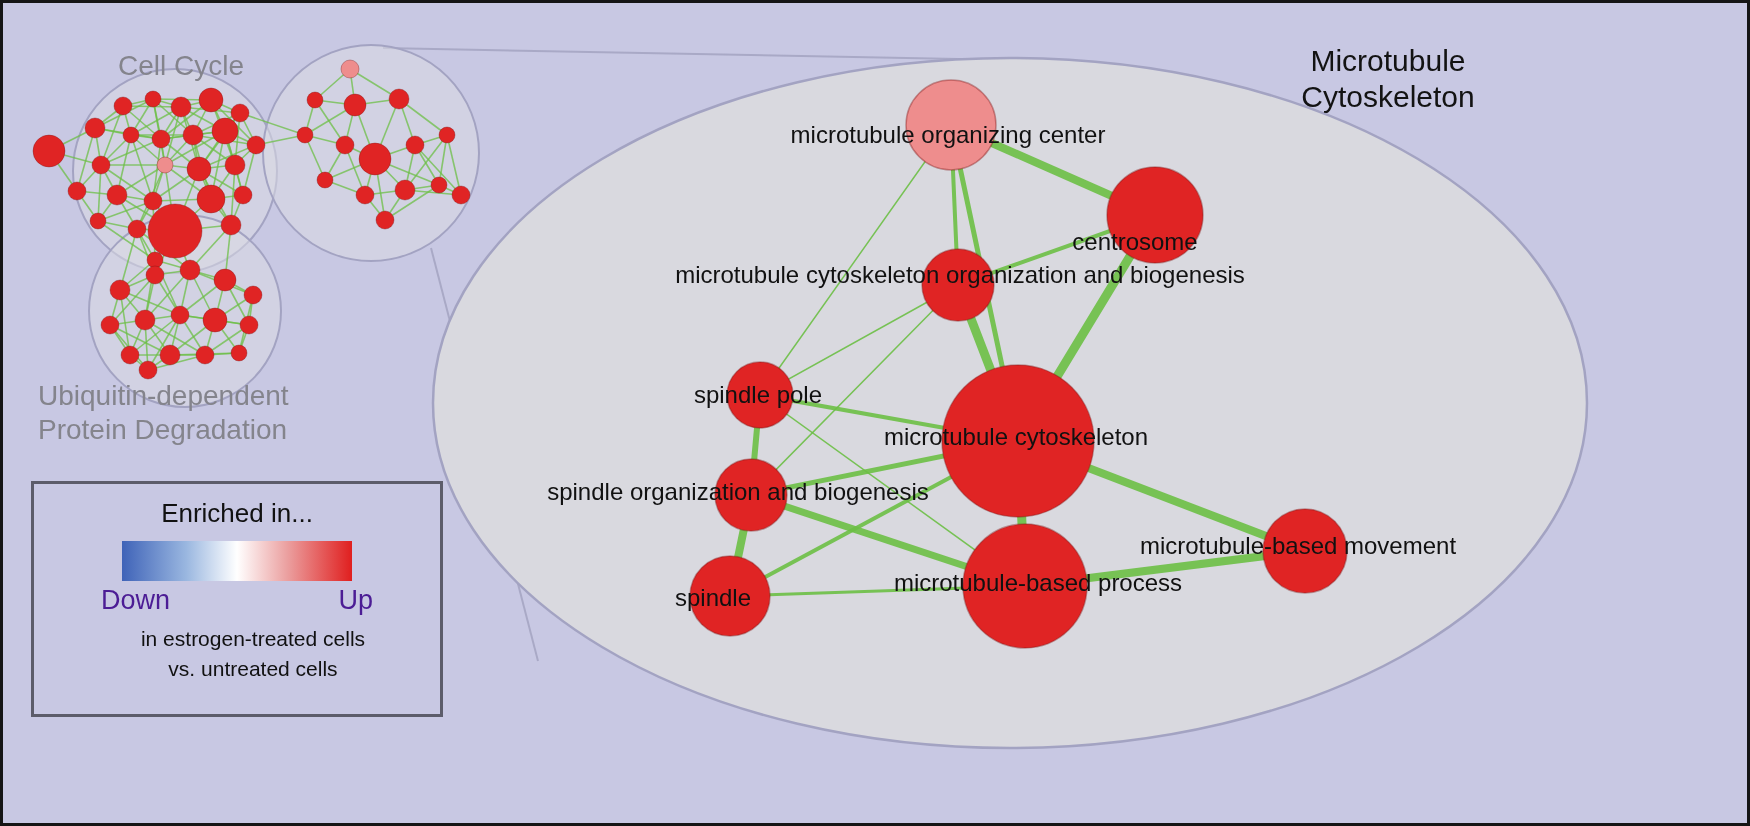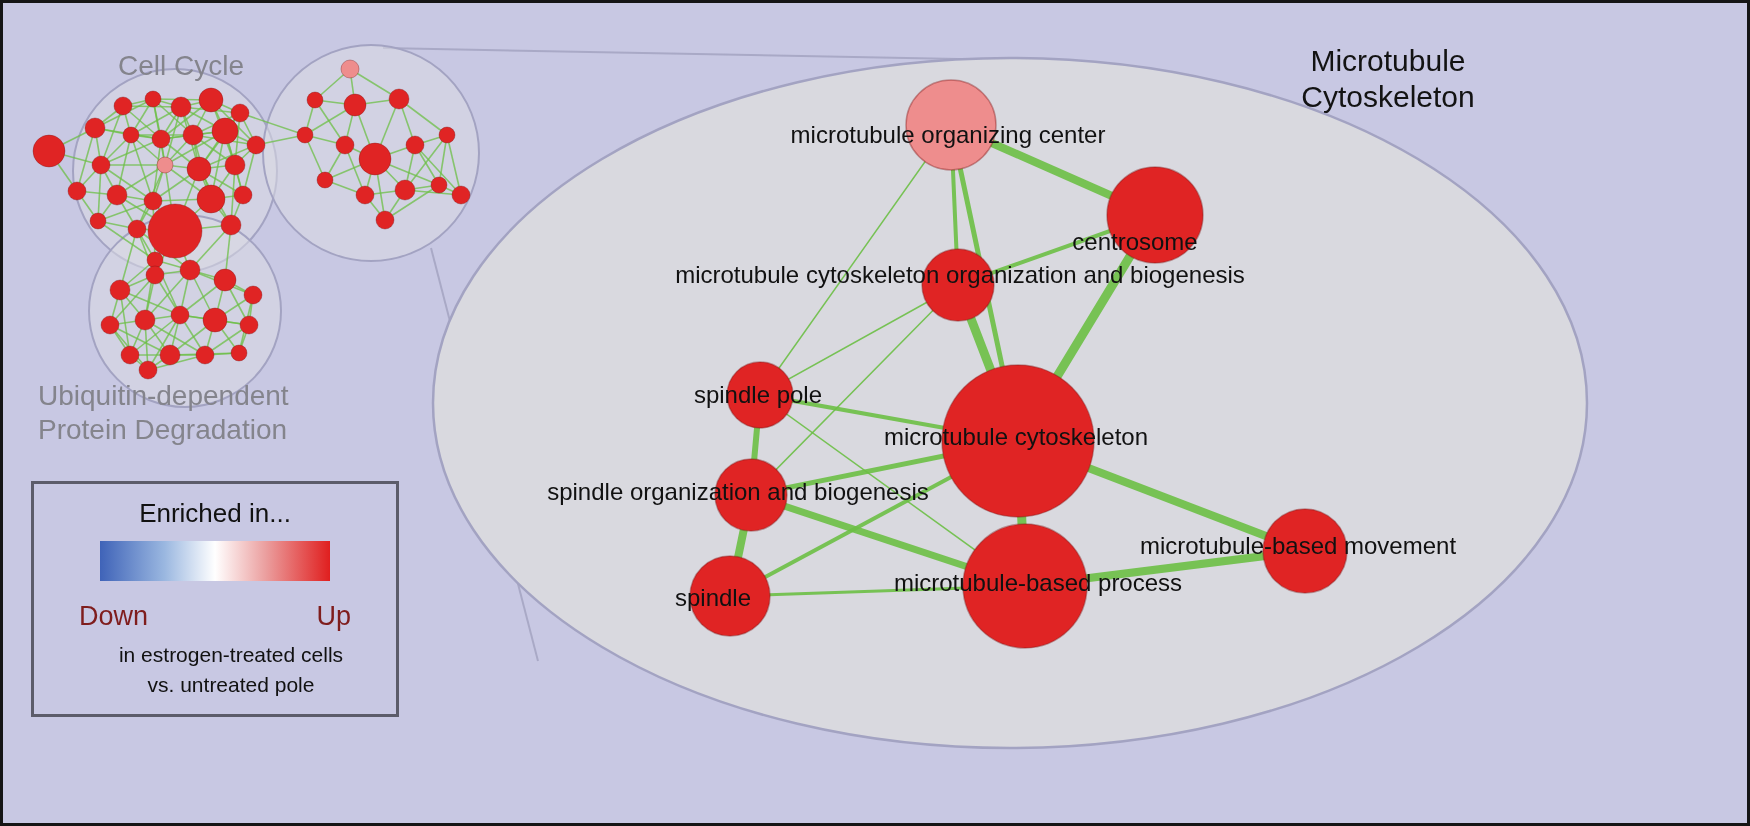--- a/index.html
+++ b/index.html
@@ -27,42 +27,42 @@
   }
   .cluster-label-dark {
     font-family: "Liberation Sans", sans-serif;
     font-size: 30px;
     fill: #131313;
   }
   #legend-box {
     position: absolute;
     left: 28px;
     top: 478px;
-    width: 368px;
+    width: 412px;
     height: 236px;
     border: 3px solid #5c5c6a;
     box-sizing: border-box;
     display: flex;
     flex-direction: column;
     align-items: center;
     padding-top: 14px;
   }
   #legend-title { font-size: 26px; color: #111; }
   #legend-bar {
     width: 230px;
     height: 40px;
     margin-top: 12px;
   }
   #legend-endlabels {
     width: 272px;
     display: flex;
     justify-content: space-between;
-    margin-top: 20px;
+    margin-top: 4px;
     font-size: 27px;
-    color: #7f1d1d;
+    color: #4c1d95;
   }
   #legend-caption { margin-top: 8px; font-size: 21px; color: #111; text-align: center; line-height: 1.45; margin-left: 32px; }
 </style>
 </head>
 <body>
 
 <div id="figure">
 
   <svg id="net-svg" width="1750" height="826" viewBox="0 0 1750 826">
 
@@ -403,17 +403,17 @@
 
   <div id="legend-box">
     <div id="legend-title">Enriched in...</div>
     <div id="legend-bar" style="background: linear-gradient(90deg, rgb(63, 99, 184) 0%, rgb(154, 183, 224) 28%, rgb(255, 255, 255) 50%, rgb(235, 159, 159) 72%, rgb(224, 31, 31) 100%);"></div>
     <div id="legend-endlabels">
       <span>Down</span>
       <span>Up</span>
     </div>
     <div id="legend-caption">
       <div>in estrogen-treated cells</div>
-      <div>vs. untreated pole</div>
+      <div>vs. untreated cells</div>
     </div>
   </div>
 
 </div>
 
 </body></html>

